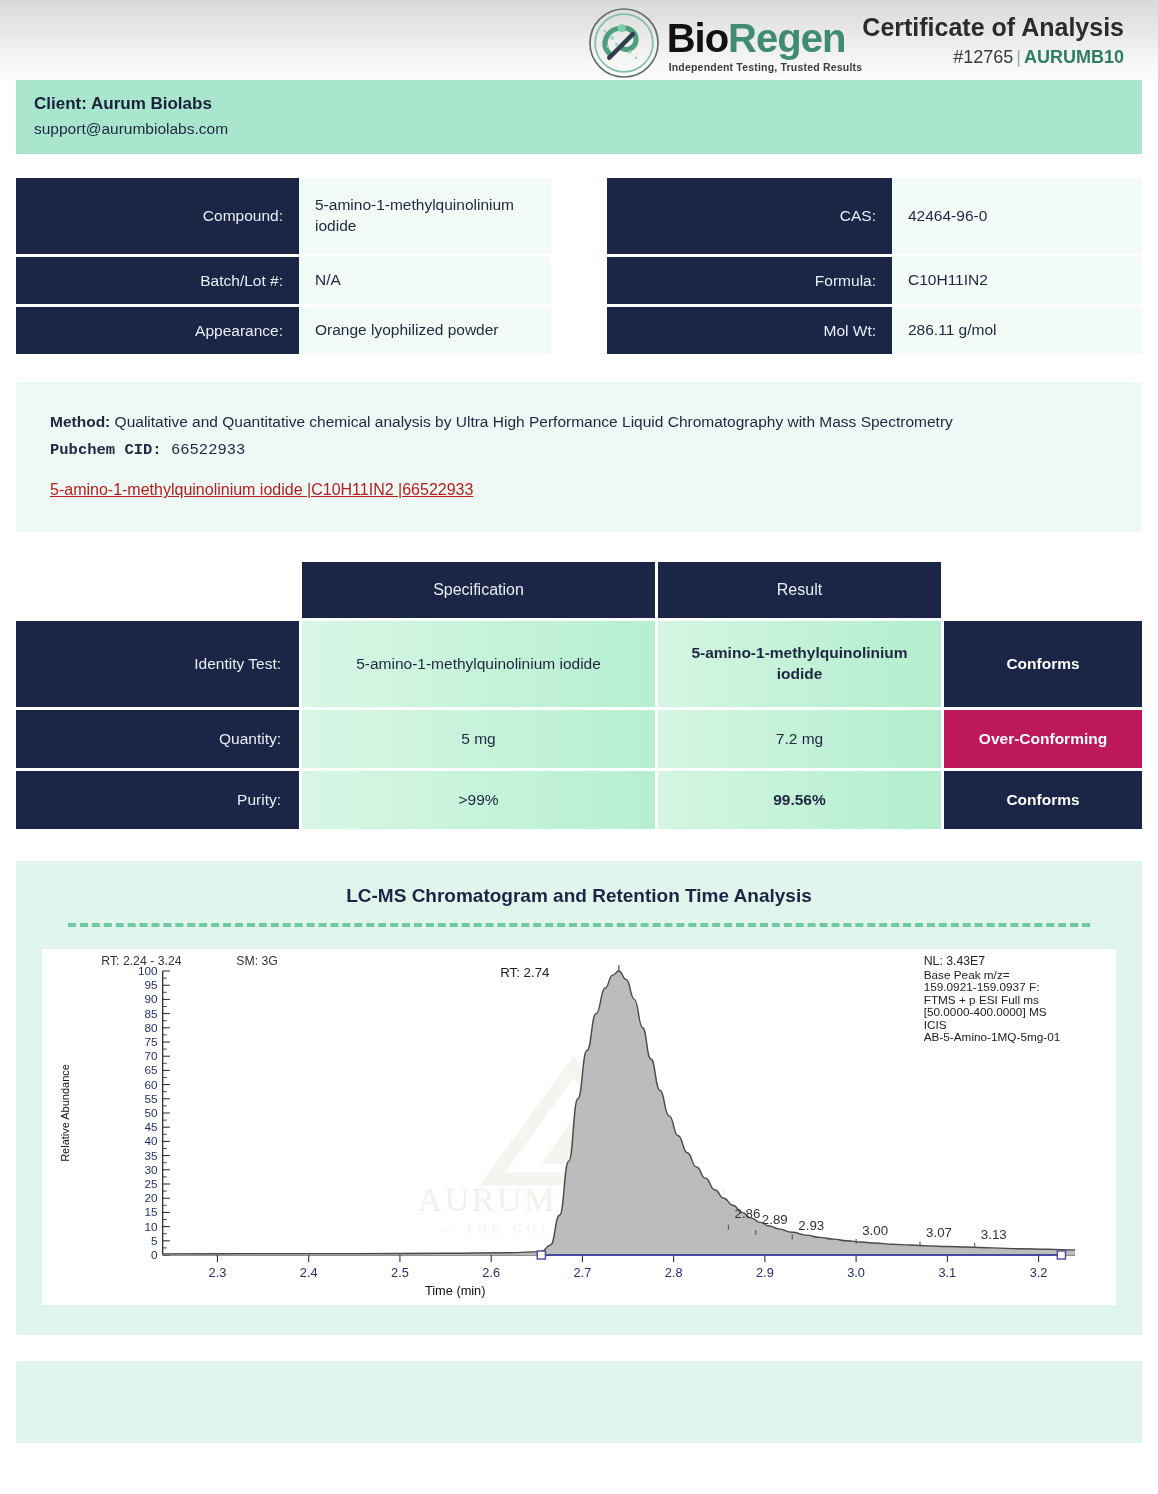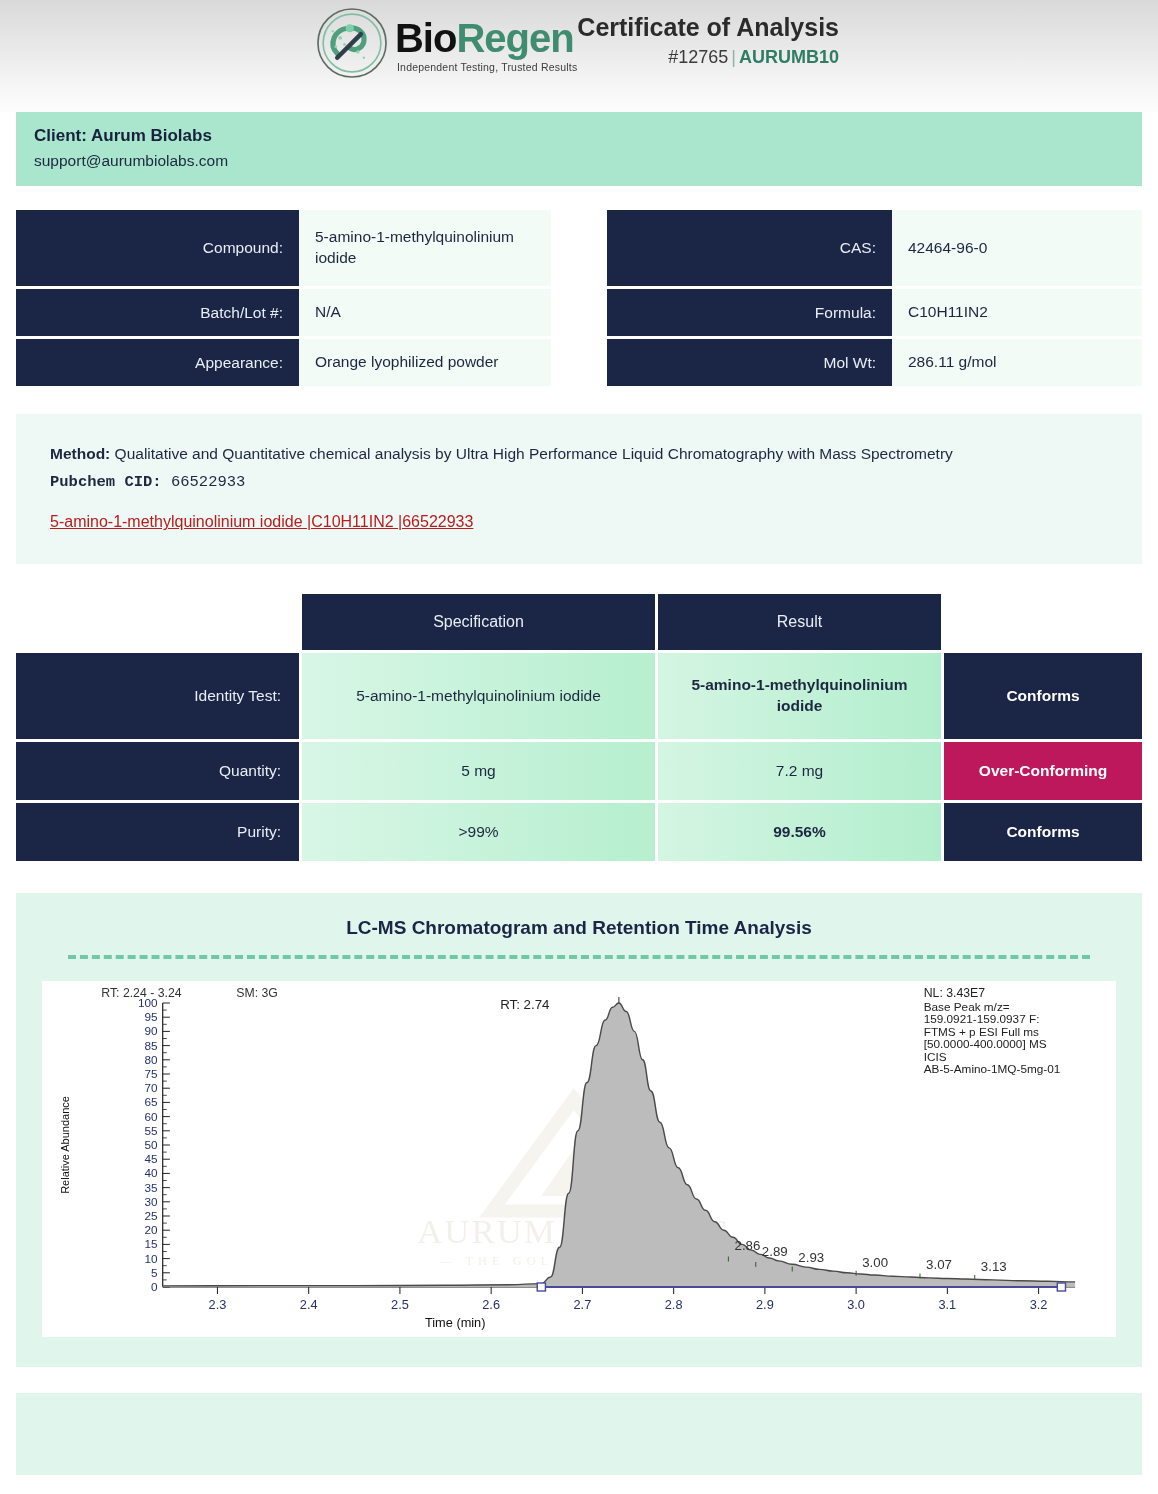--- a/index.html
+++ b/index.html
@@ -8,41 +8,41 @@
     width: 1158px;
     background: #ffffff;
     font-family: "Liberation Sans", sans-serif;
     color: #1b2440;
     -webkit-font-smoothing: antialiased;
   }
 
   
   .header {
     position: relative;
-    height: 112px;
+    height: 80px;
     background: linear-gradient(180deg, #d9d9d9 0%, #e8e8e8 40%, #f7f7f7 80%, #fdfdfd 100%);
     display: flex;
     align-items: flex-start;
-    justify-content: center;
+    justify-content: flex-end;
     padding: 6px 34px 0 30px;
   }
   .brand { display: flex; align-items: center; gap: 6px; }
   .brand-mark { width: 74px; height: 74px; flex: none; }
   .brand-text { display: flex; flex-direction: column; margin-top: 4px; }
   .brand-word {
     font-size: 40px;
     font-weight: bold;
     letter-spacing: -1px;
     line-height: 1;
   }
   .brand-word .w1 { color: #111111; }
   .brand-word .w2 { color: #3f8c70; }
   .brand-tag {
     font-size: 10.5px;
-    font-weight: normal;
+    font-weight: bold;
     color: #3c3c3c;
     letter-spacing: .2px;
     margin-top: 3px;
     margin-left: 2px;
   }
   .hdr-right { text-align: right; padding-top: 8px; }
   .coa-title { font-size: 25px; font-weight: bold; color: #2b2b2b; line-height: 1.1; }
   .coa-sub { font-size: 18px; color: #3a3a3a; margin-top: 5px; }
   .coa-sub .lot { color: #2e7d64; font-weight: bold; }
   .coa-sub .sep { color: #8fb3a7; padding: 0 3px; }

